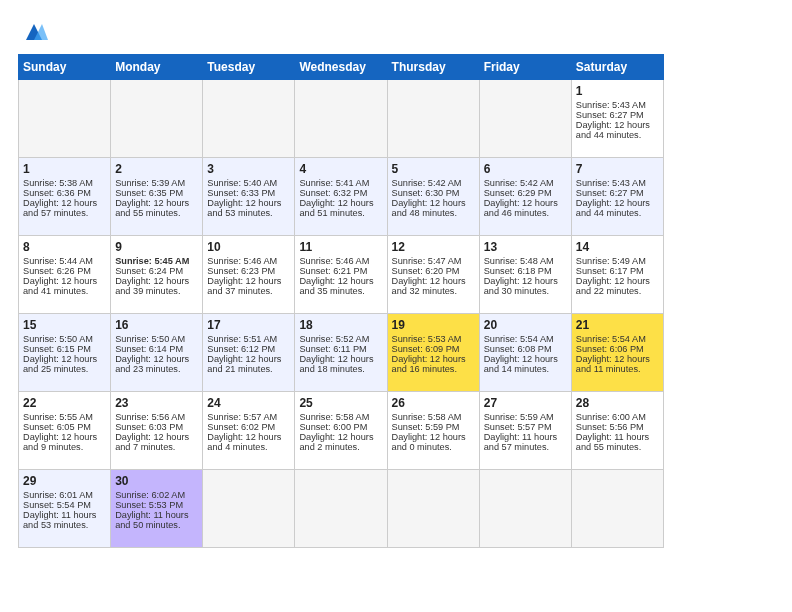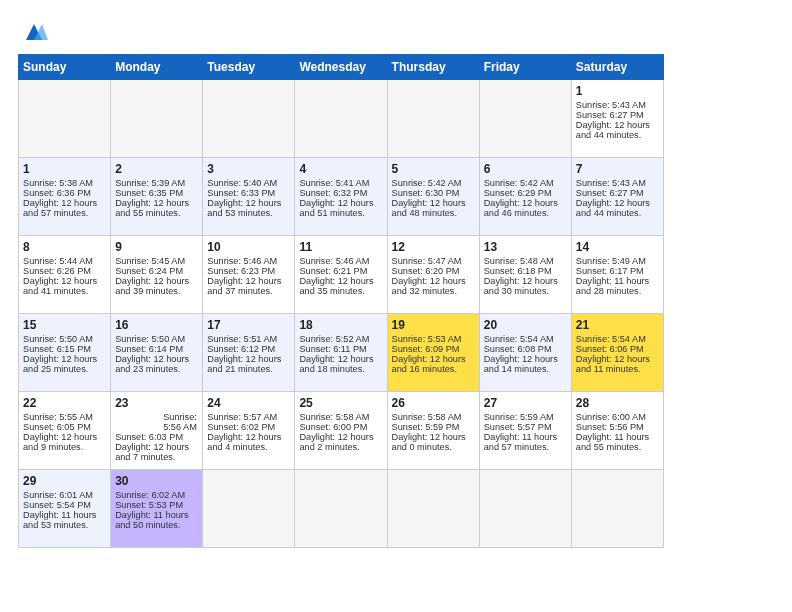--- a/index.html
+++ b/index.html
@@ -185,21 +185,21 @@
         </tr>
         <tr>
           <td>
             <span class="day-num">8</span>
             <span style="display: block;">Sunrise: 5:44 AM</span>
             <span style="display: block;">Sunset: 6:26 PM</span>
             <span style="display: block;">Daylight: 12 hours and 41 minutes.</span>
           </td>
           <td>
             <span class="day-num">9</span>
-            <span style="display: block;">Sunrise: 5:45 AM</span>
+            <span style="display: block; font-weight: bold;">Sunrise: 5:45 AM</span>
             <span style="display: block;">Sunset: 6:24 PM</span>
             <span style="display: block;">Daylight: 12 hours and 39 minutes.</span>
           </td>
           <td>
             <span class="day-num">10</span>
             <span style="display: block;">Sunrise: 5:46 AM</span>
             <span style="display: block;">Sunset: 6:23 PM</span>
             <span style="display: block;">Daylight: 12 hours and 37 minutes.</span>
           </td>
           <td>
@@ -217,21 +217,21 @@
           <td>
             <span class="day-num">13</span>
             <span style="display: block;">Sunrise: 5:48 AM</span>
             <span style="display: block;">Sunset: 6:18 PM</span>
             <span style="display: block;">Daylight: 12 hours and 30 minutes.</span>
           </td>
           <td>
             <span class="day-num">14</span>
             <span style="display: block;">Sunrise: 5:49 AM</span>
             <span style="display: block;">Sunset: 6:17 PM</span>
-            <span style="display: block;">Daylight: 11 hours and 28 minutes.</span>
+            <span style="display: block;">Daylight: 12 hours and 22 minutes.</span>
           </td>
         </tr>
         <tr>
           <td style="background: rgb(238, 242, 255);">
             <span class="day-num">15</span>
             <span style="display: block;">Sunrise: 5:50 AM</span>
             <span style="display: block;">Sunset: 6:15 PM</span>
             <span style="display: block;">Daylight: 12 hours and 25 minutes.</span>
           </td>
           <td style="background: rgb(238, 242, 255);">
@@ -273,21 +273,21 @@
         </tr>
         <tr>
           <td>
             <span class="day-num">22</span>
             <span style="display: block;">Sunrise: 5:55 AM</span>
             <span style="display: block;">Sunset: 6:05 PM</span>
             <span style="display: block;">Daylight: 12 hours and 9 minutes.</span>
           </td>
           <td>
             <span class="day-num">23</span>
-            <span style="display: block; margin-left: 48px;">Sunrise: 5:56 AM</span>
+            <span style="display: block;">Sunrise: 5:56 AM</span>
             <span style="display: block;">Sunset: 6:03 PM</span>
             <span style="display: block;">Daylight: 12 hours and 7 minutes.</span>
           </td>
           <td>
             <span class="day-num">24</span>
             <span style="display: block;">Sunrise: 5:57 AM</span>
             <span style="display: block;">Sunset: 6:02 PM</span>
             <span style="display: block;">Daylight: 12 hours and 4 minutes.</span>
           </td>
           <td>

